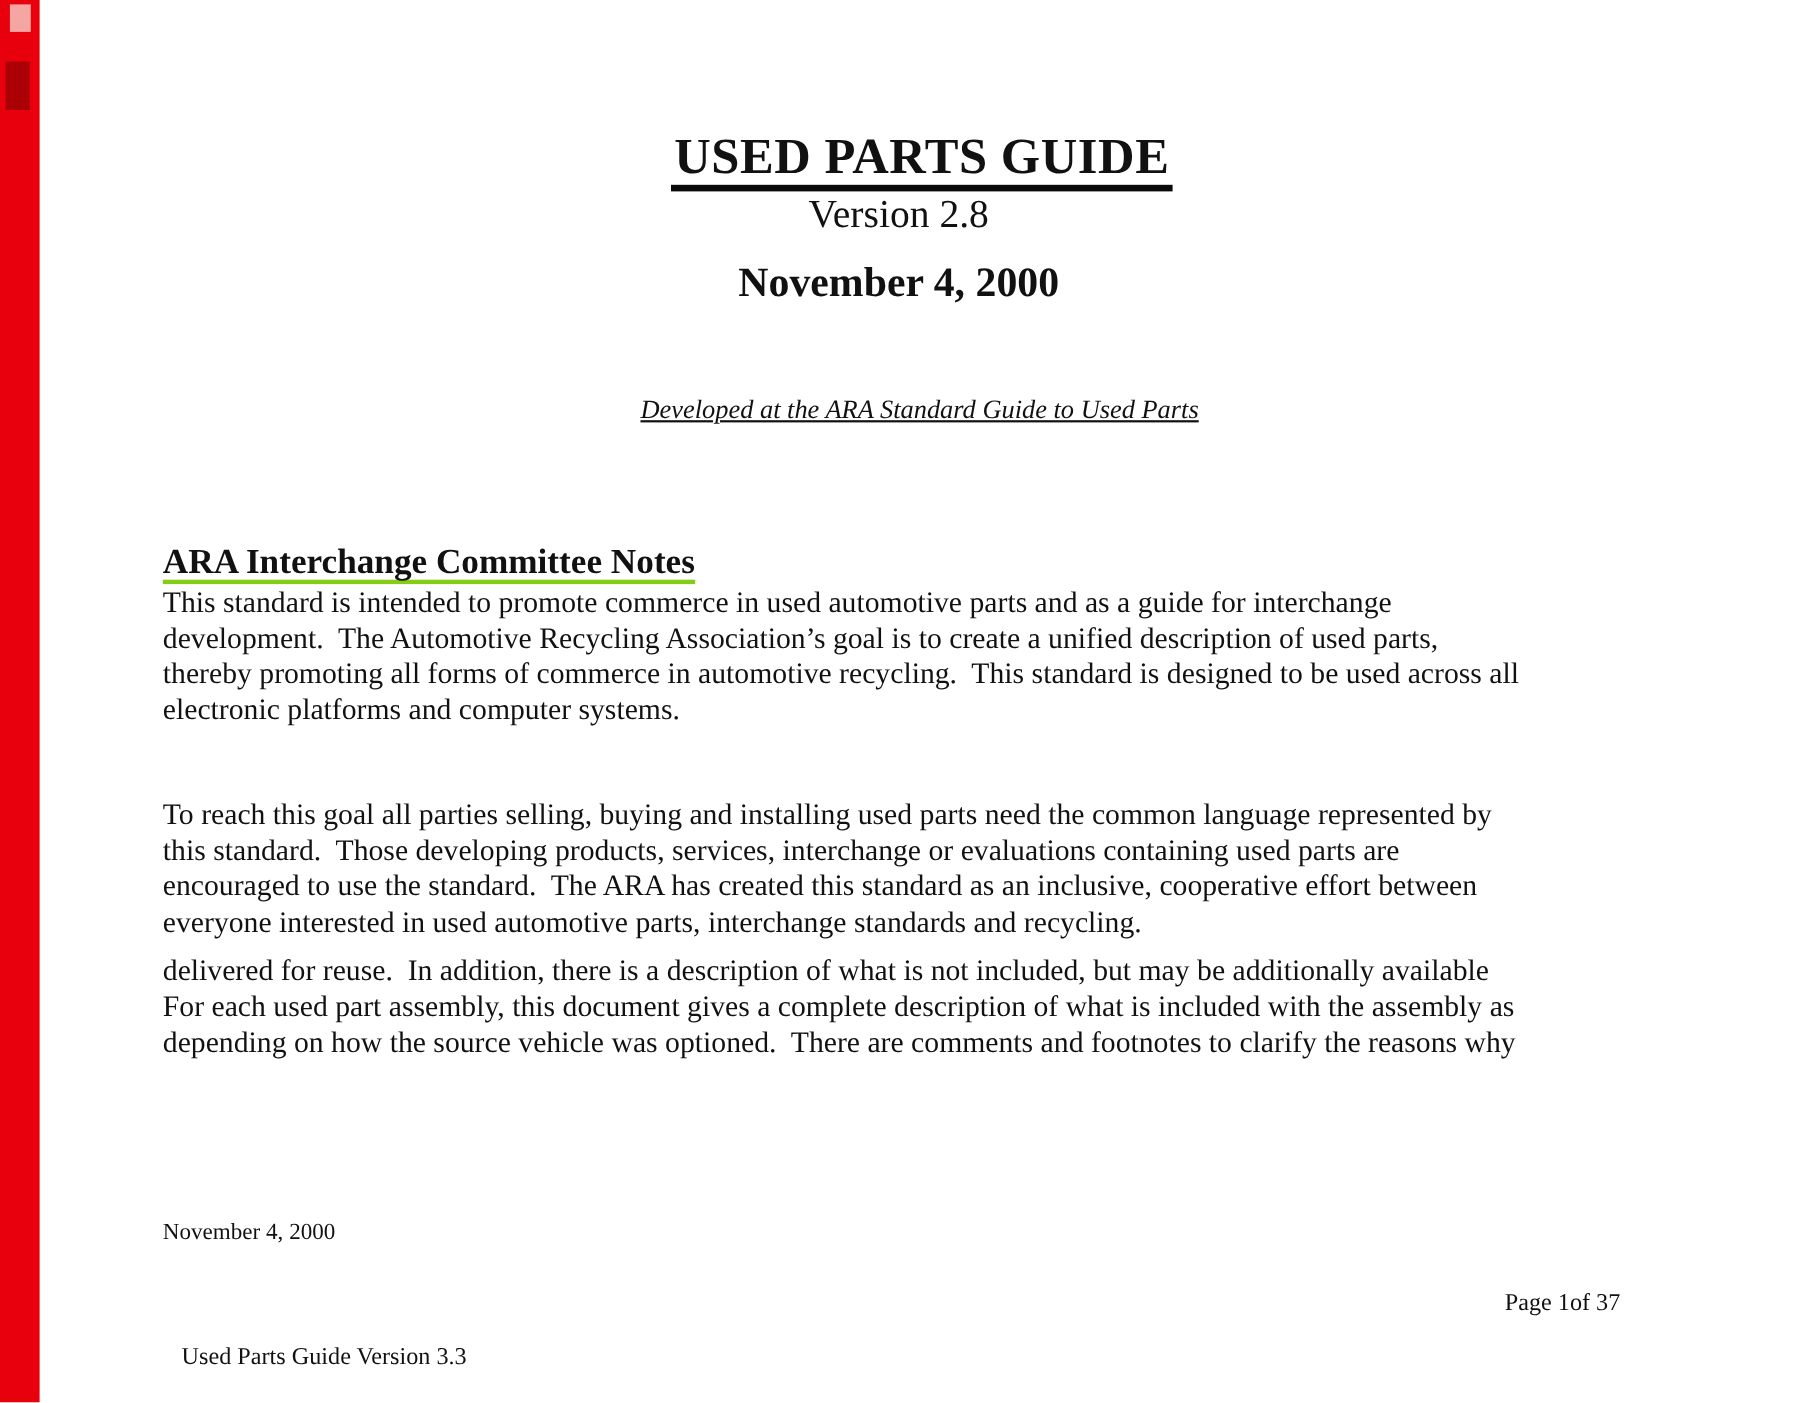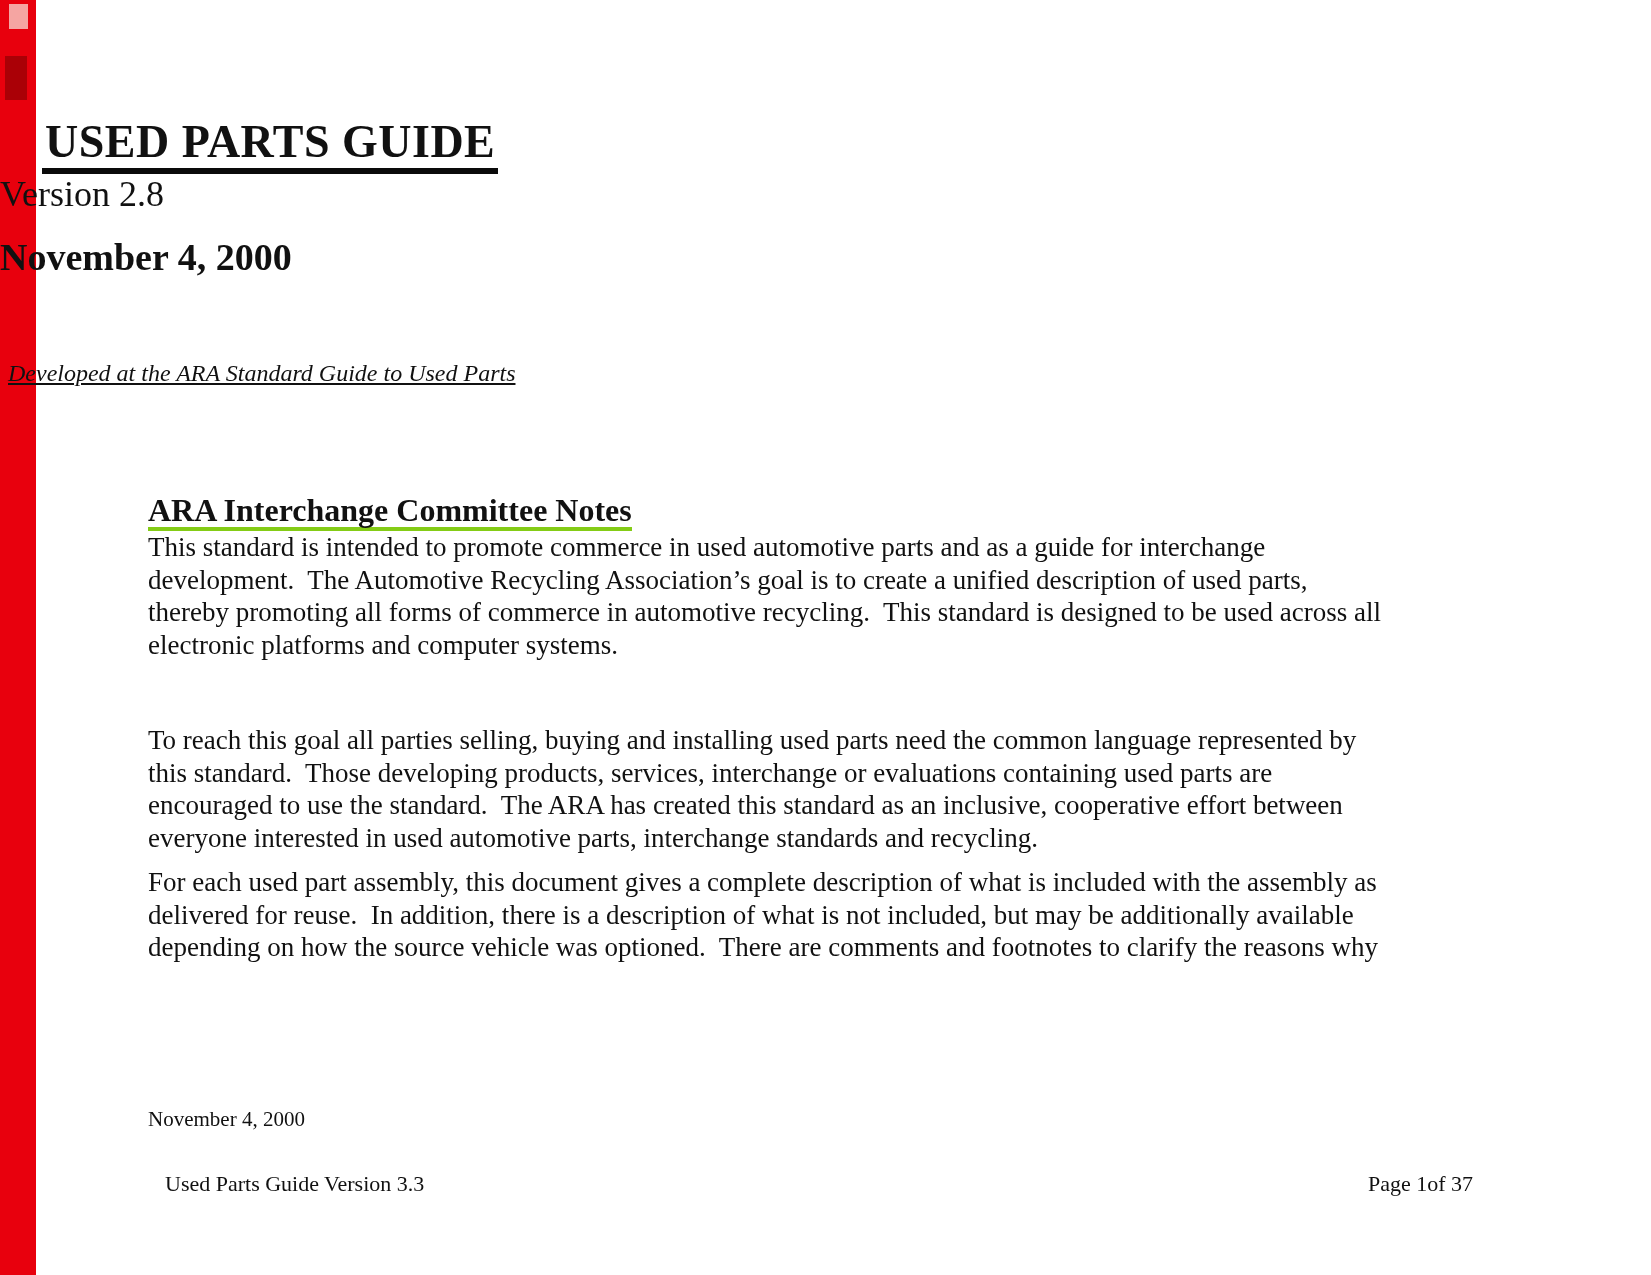--- a/index.html
+++ b/index.html
@@ -11,21 +11,21 @@
     overflow:hidden;
     position:relative;
   }
   .page{position:absolute;left:0;top:0;width:1651px;height:1275px;background:#ffffff;}
 
   
   .edge-strip{position:absolute;left:0;top:0;width:36px;height:1275px;}
   .edge-mark-light{position:absolute;left:9px;top:4px;width:19px;height:25px;opacity:.9;}
   .edge-mark-dark{position:absolute;left:5px;top:56px;width:22px;height:44px;opacity:.85;}
 
-  .center-band{position:absolute;left:0;width:1602px;}
+  .center-band{position:absolute;left:16px;width:1602px;text-align:center;}
   .doc-title{
     display:inline-block;
     margin-left:42px;
     font-size:46px;line-height:46px;font-weight:bold;
     letter-spacing:0.5px;
     padding:0 3px 3px 3px;
     border-bottom:6px solid #0a0a0a;
     white-space:pre;
   }
   .doc-subtitle{font-size:36px;line-height:36px;white-space:pre;}
@@ -47,21 +47,21 @@
     display:inline-block;
     padding-bottom:1px;
     border-bottom:4px solid #84cc16;
     white-space:pre;
   }
 
   .para{position:absolute;left:148px;font-size:27px;line-height:32.5px;}
   .para .bline{white-space:pre;}
 
   .small-date{position:absolute;left:148px;top:1109px;font-size:21px;line-height:21px;white-space:pre;}
-  .footer-left{position:absolute;left:165px;top:1173px;font-size:22px;line-height:22px;white-space:pre;}
+  .footer-left{position:absolute;left:165px;top:1222px;font-size:22px;line-height:22px;white-space:pre;}
   .footer-right{position:absolute;right:178px;top:1173px;font-size:22px;line-height:22px;white-space:pre;}
 </style>
 </head>
 <body style="background: rgb(255, 255, 255); color: rgb(17, 17, 17);">
 
 <div class="page">
 
   <div class="edge-strip" style="background: rgb(232, 0, 13);">
     <div class="edge-mark-light" style="background: rgb(246, 183, 178);"></div>
     <div class="edge-mark-dark" style="background: rgb(159, 0, 6);"></div>
@@ -95,22 +95,22 @@
   </div>
 
   <div class="para" style="top:724px;">
     <div class="bline">To reach this goal all parties selling, buying and installing used parts need the common language represented by</div>
     <div class="bline">this standard.  Those developing products, services, interchange or evaluations containing used parts are</div>
     <div class="bline">encouraged to use the standard.  The ARA has created this standard as an inclusive, cooperative effort between</div>
     <div class="bline">everyone interested in used automotive parts, interchange standards and recycling.</div>
   </div>
 
   <div class="para" style="top:866px;">
+    <div class="bline">delivered for reuse.  In addition, there is a description of what is not included, but may be additionally available</div>
     <div class="bline">For each used part assembly, this document gives a complete description of what is included with the assembly as</div>
-    <div class="bline">delivered for reuse.  In addition, there is a description of what is not included, but may be additionally available</div>
     <div class="bline">depending on how the source vehicle was optioned.  There are comments and footnotes to clarify the reasons why</div>
   </div>
 
   <div class="small-date">November 4, 2000</div>
 
   <div class="footer-left">Used Parts Guide Version 3.3</div>
   <div class="footer-right">Page 1of 37</div>
 
 </div>
 

